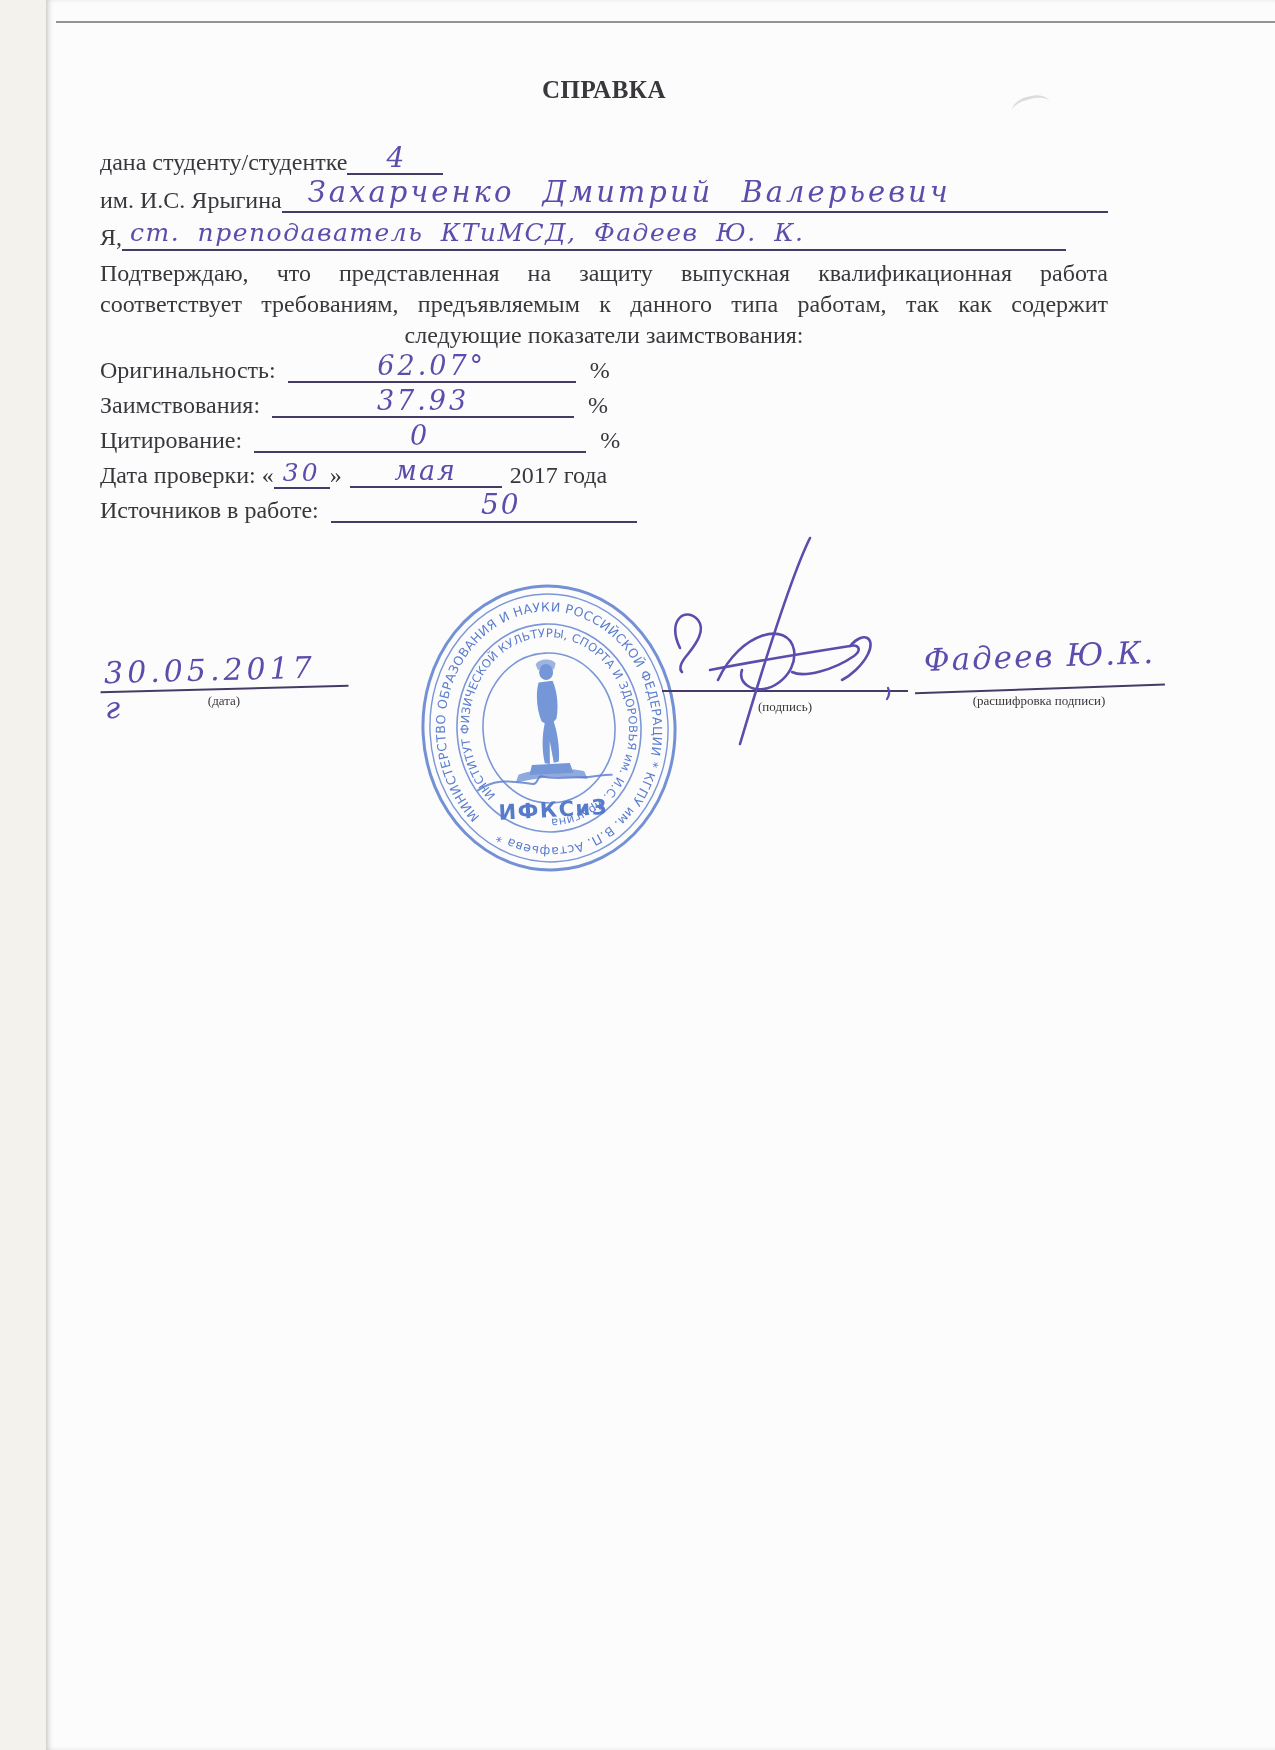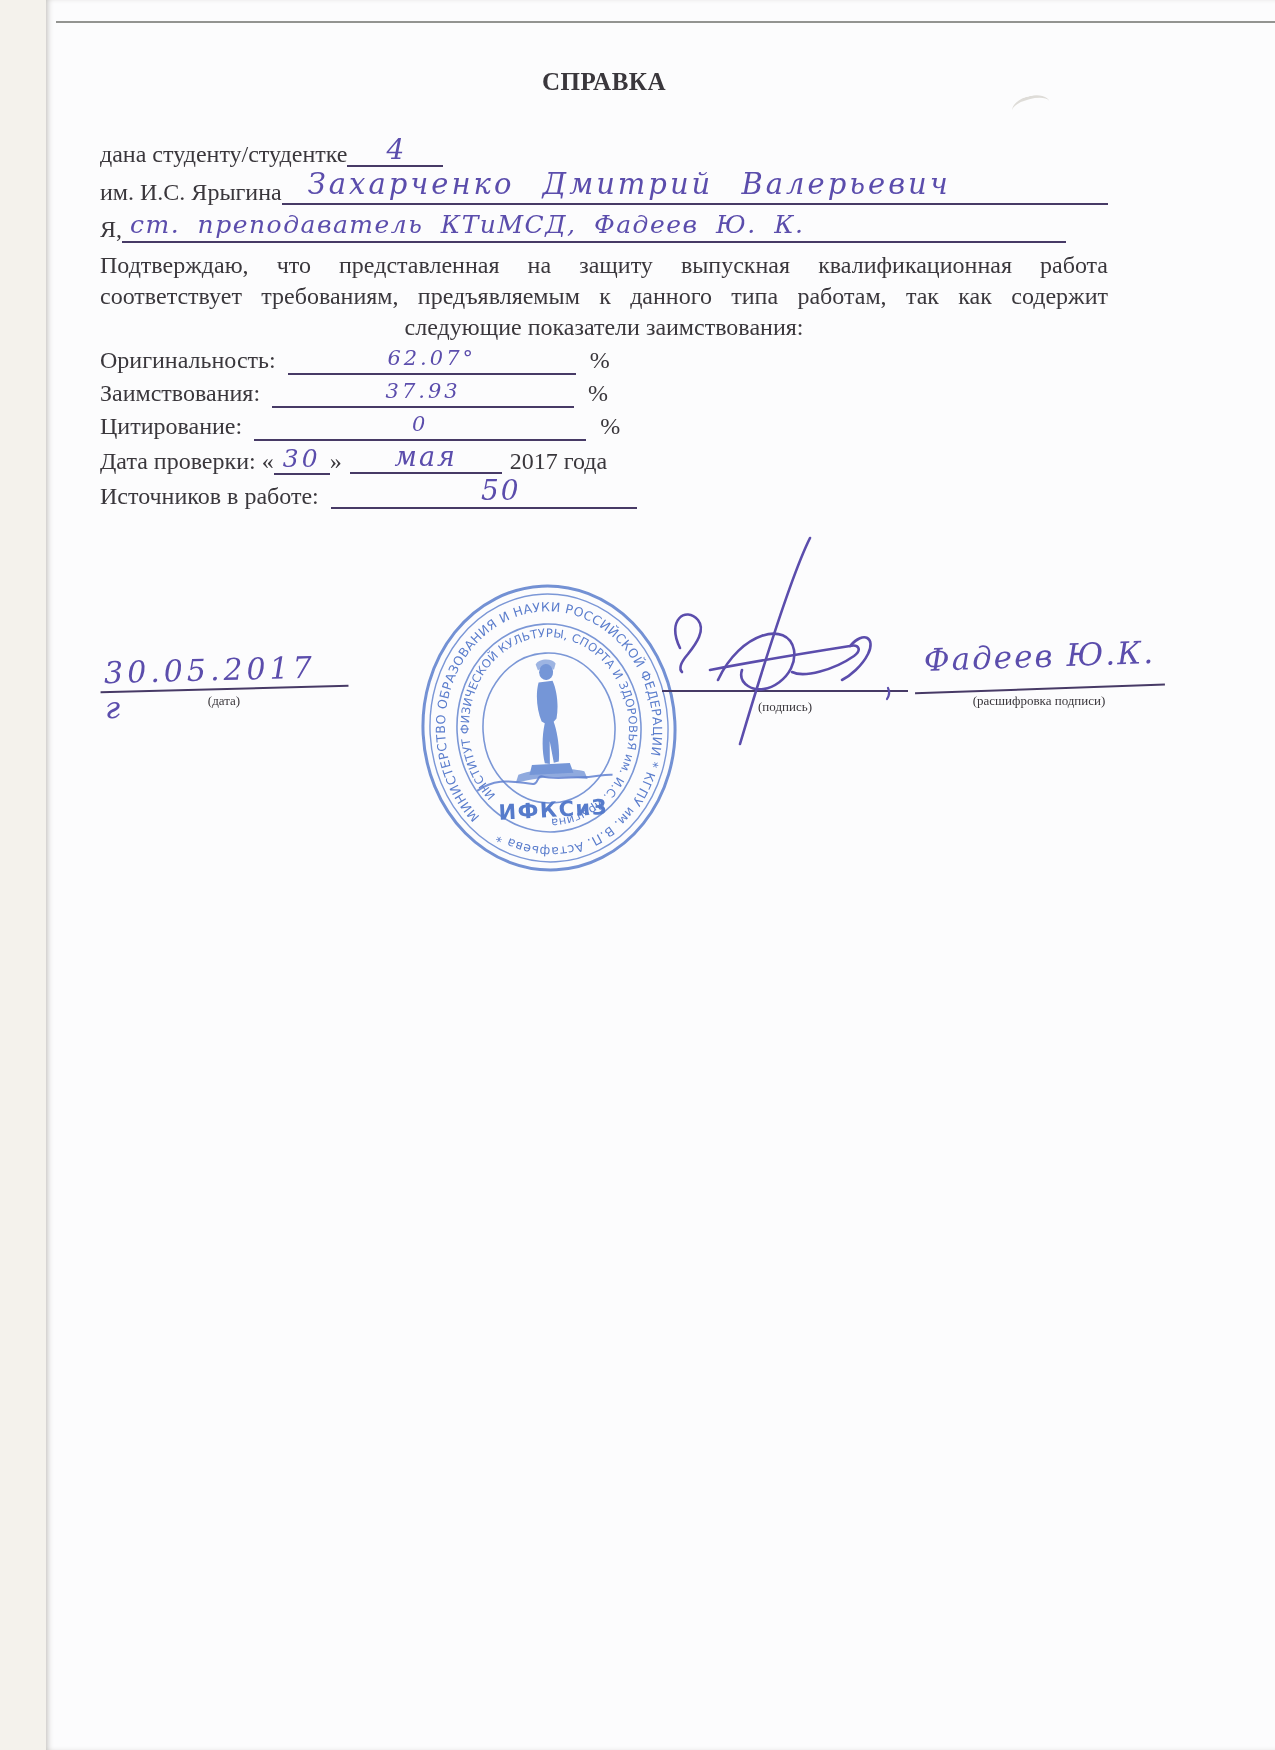--- a/index.html
+++ b/index.html
@@ -16,21 +16,21 @@
     position:absolute; left:56px; top:21px; right:0; height:2px;
     background:#70726c; opacity:.75;
   }
   .smudge {
     position:absolute; left:1012px; top:96px; width:38px; height:20px;
     border-top:3px solid #c7c3ba; border-radius:50%;
     transform:rotate(-14deg); opacity:.55;
   }
 
   .content {
-    position:absolute; left:100px; top:60px; width:1008px;
+    position:absolute; left:100px; top:68px; width:1008px;
     font-size:24px; color:#3a373c; line-height:31px;
   }
   .doc-title {
     text-align:center; font-weight:bold; font-size:25px;
     letter-spacing:.5px; margin:6px 0 40px 0;
   }
   .row { display:flex; align-items:baseline; margin-bottom:5px; white-space:nowrap; }
   .blank {
     display:inline-block; border-bottom:2.5px solid #473a66;
     position:relative; height:30px; vertical-align:baseline;
@@ -47,21 +47,21 @@
   .b-course { width:96px; text-align:center; }
   .b-course .hw { font-size:28px; top:-3px; }
   .b-name { flex:1; }
   .b-name .hw { font-size:29px; top:-6px; padding-left:26px; letter-spacing:3px; word-spacing:16px; white-space:nowrap; }
   .b-supervisor { flex:1; margin-right:42px; }
   .b-supervisor .hw { font-size:25px; top:-4px; padding-left:8px; letter-spacing:1.5px; word-spacing:8px; white-space:nowrap; }
 
   
   .m-row { display:flex; align-items:baseline; margin-top:2px; }
   .m-row .blank { text-align:center; }
-  .m-row .hw { font-size:21px; top:-3px; letter-spacing:3px; }
+  .m-row .hw { font-size:27px; top:-3px; letter-spacing:3px; }
   .m1 .blank { width:288px; }
   .m2 .blank { width:302px; }
   .m3 .blank { width:332px; }
   .unit { margin-left:14px; }
 
   .b-day { width:56px; text-align:center; }
   .b-day .hw { font-size:25px; top:-2px; }
   .b-month { width:152px; margin:0 8px; text-align:center; }
   .b-month .hw { font-size:27px; top:-3px; letter-spacing:2px; }
   .b-sources { width:306px; }

